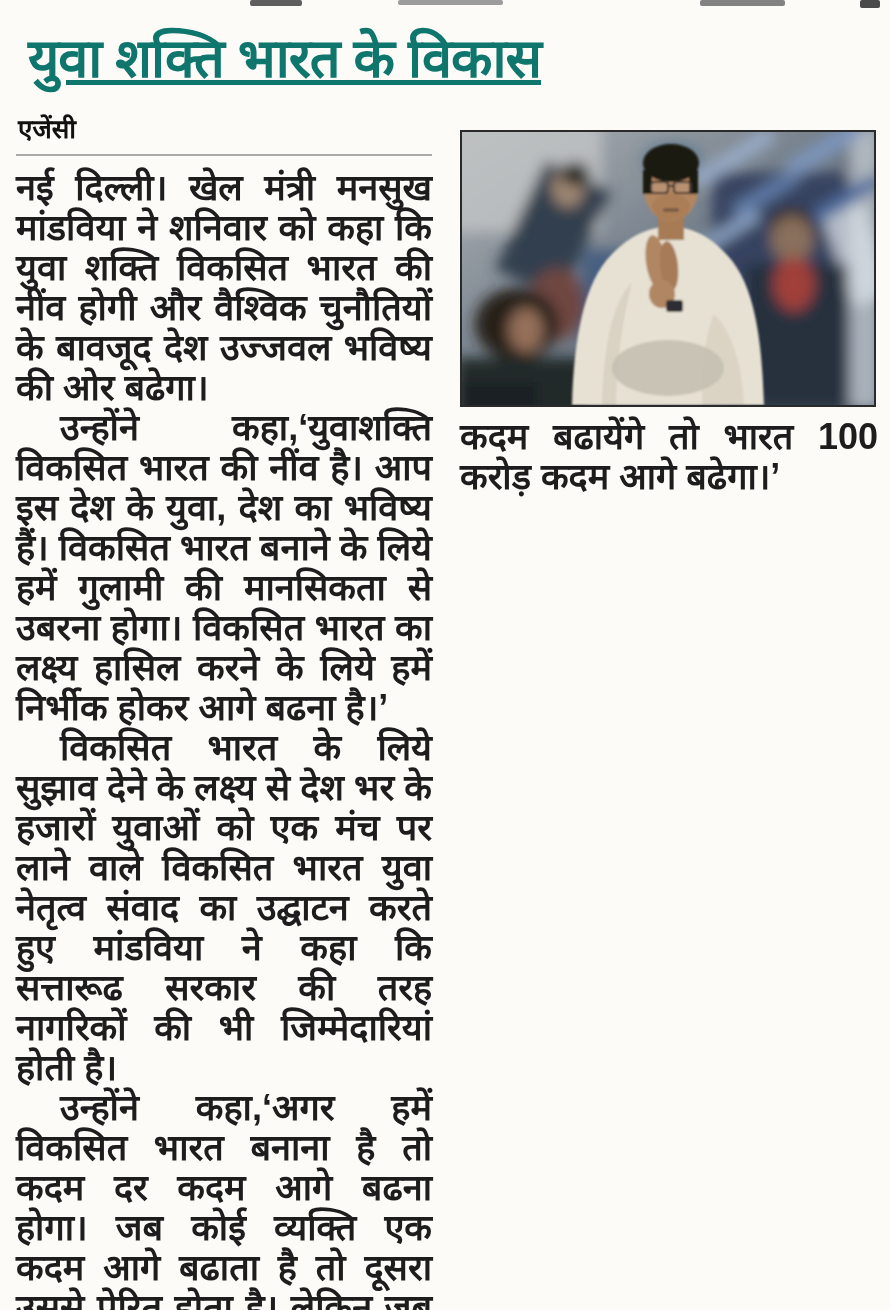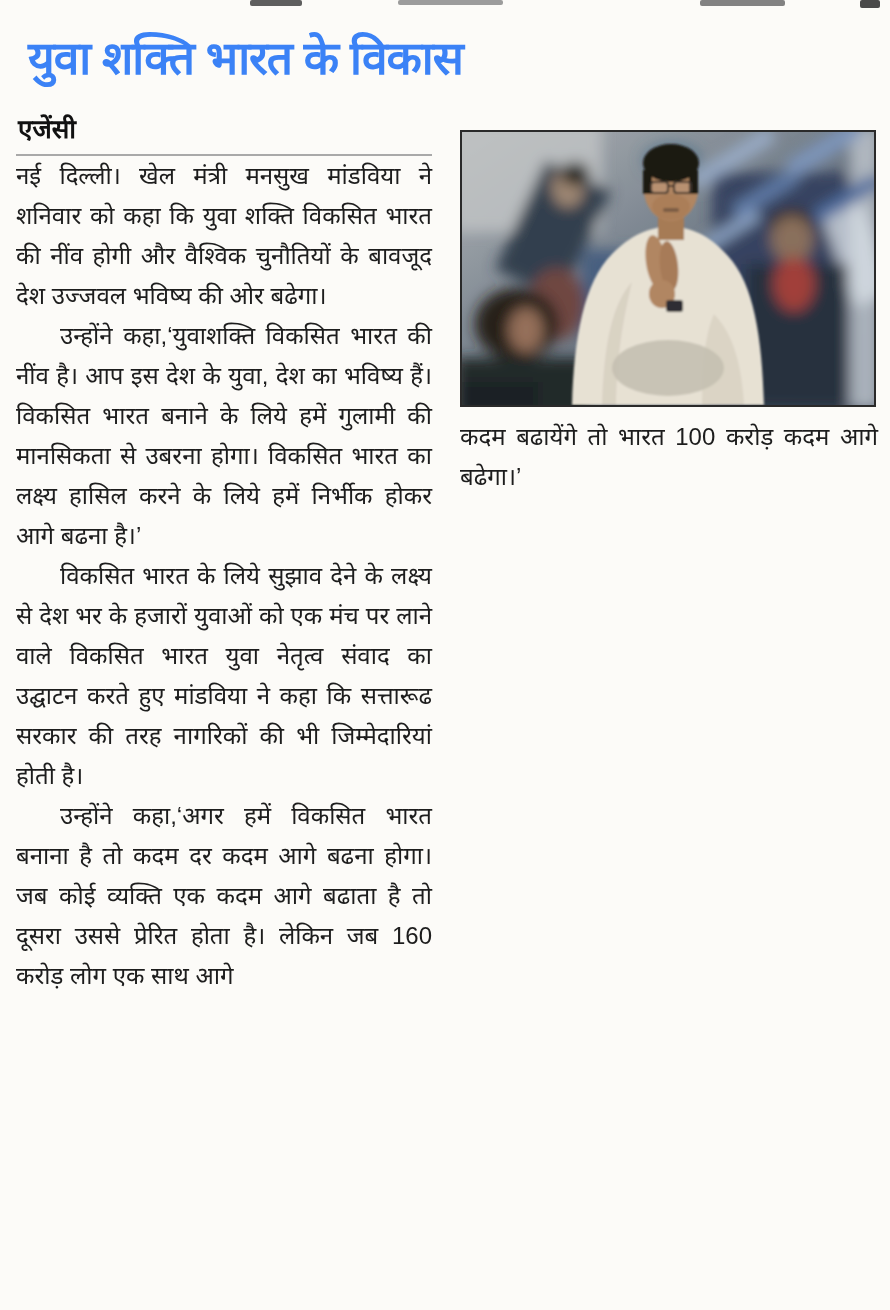--- a/index.html
+++ b/index.html
@@ -17,50 +17,52 @@
   }
   .scan-artifact { position: absolute; top: 0; border-radius: 2px; }
   .a1 { left: 250px; width: 52px;  height: 6px; background: #5e5e5e; }
   .a2 { left: 398px; width: 105px; height: 5px; background: #9c9c9c; }
   .a3 { left: 700px; width: 85px;  height: 6px; background: #828282; }
   .a4 { left: 860px; width: 20px;  height: 8px; background: #4a4a4a; }
 
   .headline {
     margin: 0;
     padding: 12px 14px 0 28px;
-    font-size: 46px;
+    font-size: 54px;
     line-height: 92px;
     font-weight: 700;
     letter-spacing: -1px;
-    color: #3b82f6;
+    color: #0f766e;
+    text-decoration: underline;
   }
   .headline span { display: block; white-space: nowrap; }
 
   .content {
     display: flex;
     gap: 28px;
     padding: 0 12px 0 16px;
     margin-top: 4px;
   }
   .col-left  { width: 416px; flex: none; }
   .col-right { width: 418px; flex: none; }
 
   .byline {
     font-size: 26px;
     font-weight: 700;
     color: #111;
     padding: 2px 0 8px 2px;
     border-bottom: 2px solid #a9a9a9;
+    margin-bottom: 12px;
   }
 
   .para {
     margin: 0;
-    font-size: 24px;
+    font-size: 36px;
     line-height: 40px;
-    font-weight: 400;
+    font-weight: 700;
     text-align: justify;
     color: #1d1d1d;
   }
   .para.indent { text-indent: 44px; }
 
   .photo-frame {
     width: 416px; height: 277px;
     box-sizing: border-box;
     border: 2px solid #2a2a2a;
     margin: 22px 0 10px 0;

